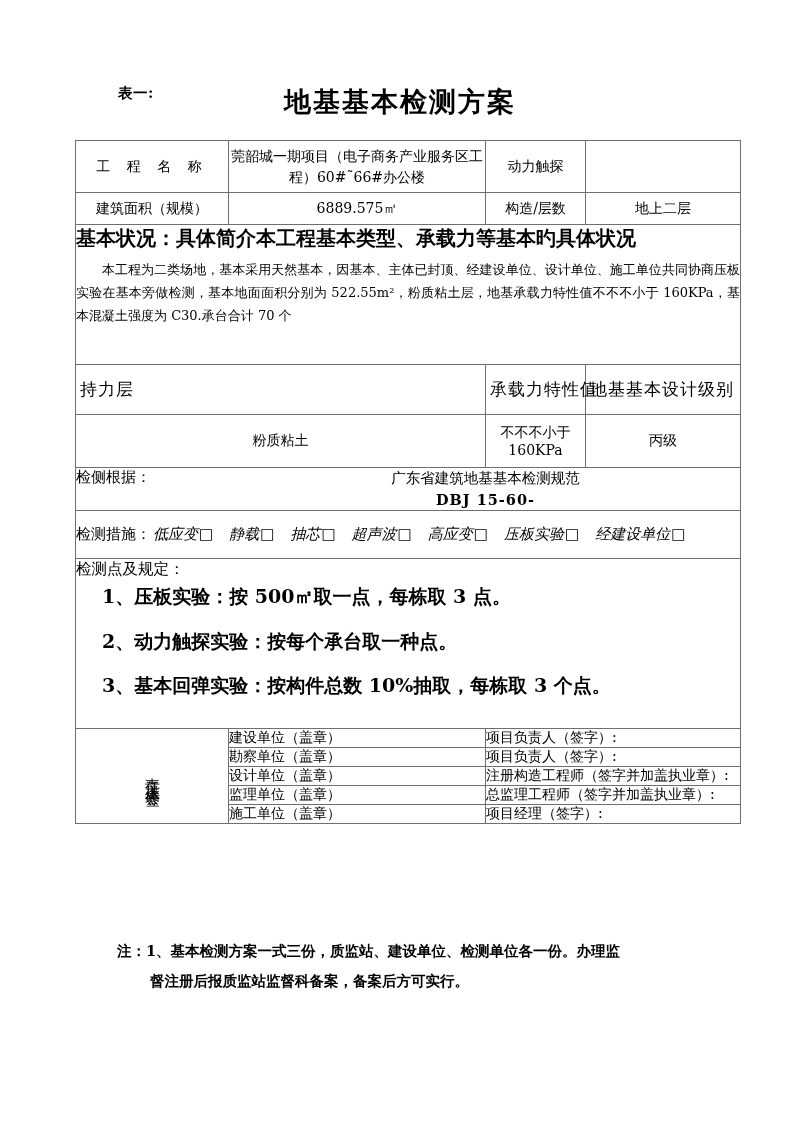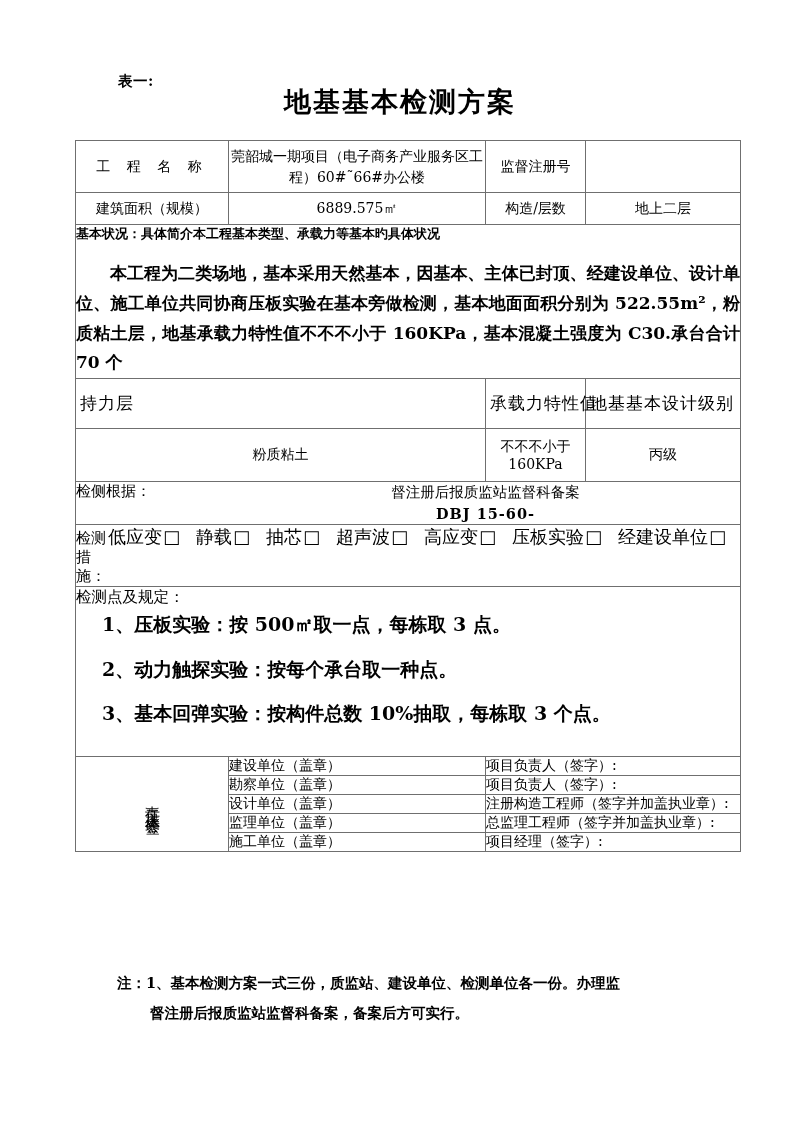--- a/index.html
+++ b/index.html
@@ -16,21 +16,21 @@
   }
   .page {
     position: absolute;
     left: 0; top: 0;
     width: 800px; height: 1131px;
   }
 
   
   .form-label {
     position: absolute;
-    left: 118px; top: 72px;
+    left: 118px; top: 84px;
     font-size: 14.5px;
     font-weight: bold;
     letter-spacing: .5px;
   }
 
   
   .doc-title {
     position: absolute;
     left: 0; top: 88px;
     width: 800px;
@@ -69,27 +69,27 @@
   .val-center {
     text-align: center;
     font-size: 14px;
     line-height: 1.45;
     padding: 4px 6px;
   }
 
   
   .status-cell { padding: 8px 10px 10px 10px; }
   .status-head {
+    font-size: 20px;
+    font-weight: bold;
+    margin-bottom: 7px;
+  }
+  .status-body {
     font-size: 13px;
-    font-weight: bold;
-    margin-bottom: 16px;
-  }
-  .status-body {
-    font-size: 17px;
-    font-weight: bold;
+    font-weight: normal;
     line-height: 1.75;
     text-align: justify;
     text-indent: 2em;
   }
 
   
   .sub-head td {
     text-align: left;
     font-size: 17px;
     padding: 13px 4px;
@@ -129,21 +129,22 @@
   .measures-cell { padding: 11px 8px 14px 10px; }
   .measures-line {
     display: flex;
     align-items: baseline;
     font-size: 15px;
   }
   .measures-title { font-weight: normal; margin-right: 2px; }
   .measure-item {
     margin-right: 16px;
     white-space: nowrap;
-    font-size: 18px;
+    font-size: 15px;
+    font-style: italic;
   }
   .chk { margin-left: 1px; }
 
   
   .points-cell { padding: 12px 10px 14px 10px; }
   .points-title {
     font-size: 15.5px;
     margin-bottom: 4px;
   }
   .point-item {
@@ -175,21 +176,21 @@
     padding: 13px 10px;
   }
   .sign-person {
     font-size: 14px;
     padding: 13px 10px;
   }
 
   
   .footnote {
     position: absolute;
-    left: 75px; top: 968px;
+    left: 75px; top: 936px;
     width: 665px;
     font-size: 14.5px;
     font-weight: bold;
     line-height: 2.1;
   }
   .footnote .fn-l1 { padding-left: 42px; }
   .footnote .fn-l2 { padding-left: 75px; }
 </style>
 </head>
 <body>
@@ -205,21 +206,21 @@
       <col style="width:153px">
       <col style="width:257px">
       <col style="width:100px">
       <col style="width:155px">
     </colgroup>
 
     <tbody>
         <tr>
       <td class="lbl-spaced" style="height:52px">工 程 名 称</td>
       <td class="val-center">莞韶城一期项目（电子商务产业服务区工程）60#˜66#办公楼</td>
-      <td class="lbl-mid">监督注册号</td>
+      <td class="lbl-mid">动力触探</td>
       <td class="val-center"></td>
     </tr>
 
     <tr>
       <td class="lbl-mid" style="height:32px">建筑面积（规模）</td>
       <td class="val-center">6889.575㎡</td>
       <td class="lbl-mid">构造/层数</td>
       <td class="val-center">地上二层</td>
     </tr>
 
@@ -240,21 +241,21 @@
       <td colspan="2">粉质粘土</td>
       <td>不不不小于160KPa</td>
       <td>丙级</td>
     </tr>
 
     <tr>
       <td class="basis-cell" colspan="4">
         <div class="basis-row">
           <div class="basis-label">检侧根据：</div>
           <div class="basis-text">
-            <div>督注册后报质监站监督科备案</div>
+            <div>广东省建筑地基基本检测规范</div>
             <div class="basis-code">DBJ   15-60-</div>
           </div>
         </div>
       </td>
     </tr>
 
     <tr>
       <td class="measures-cell" colspan="4" style="height:48px">
         <div class="measures-line">
           <span class="measures-title">检测措施：</span>

